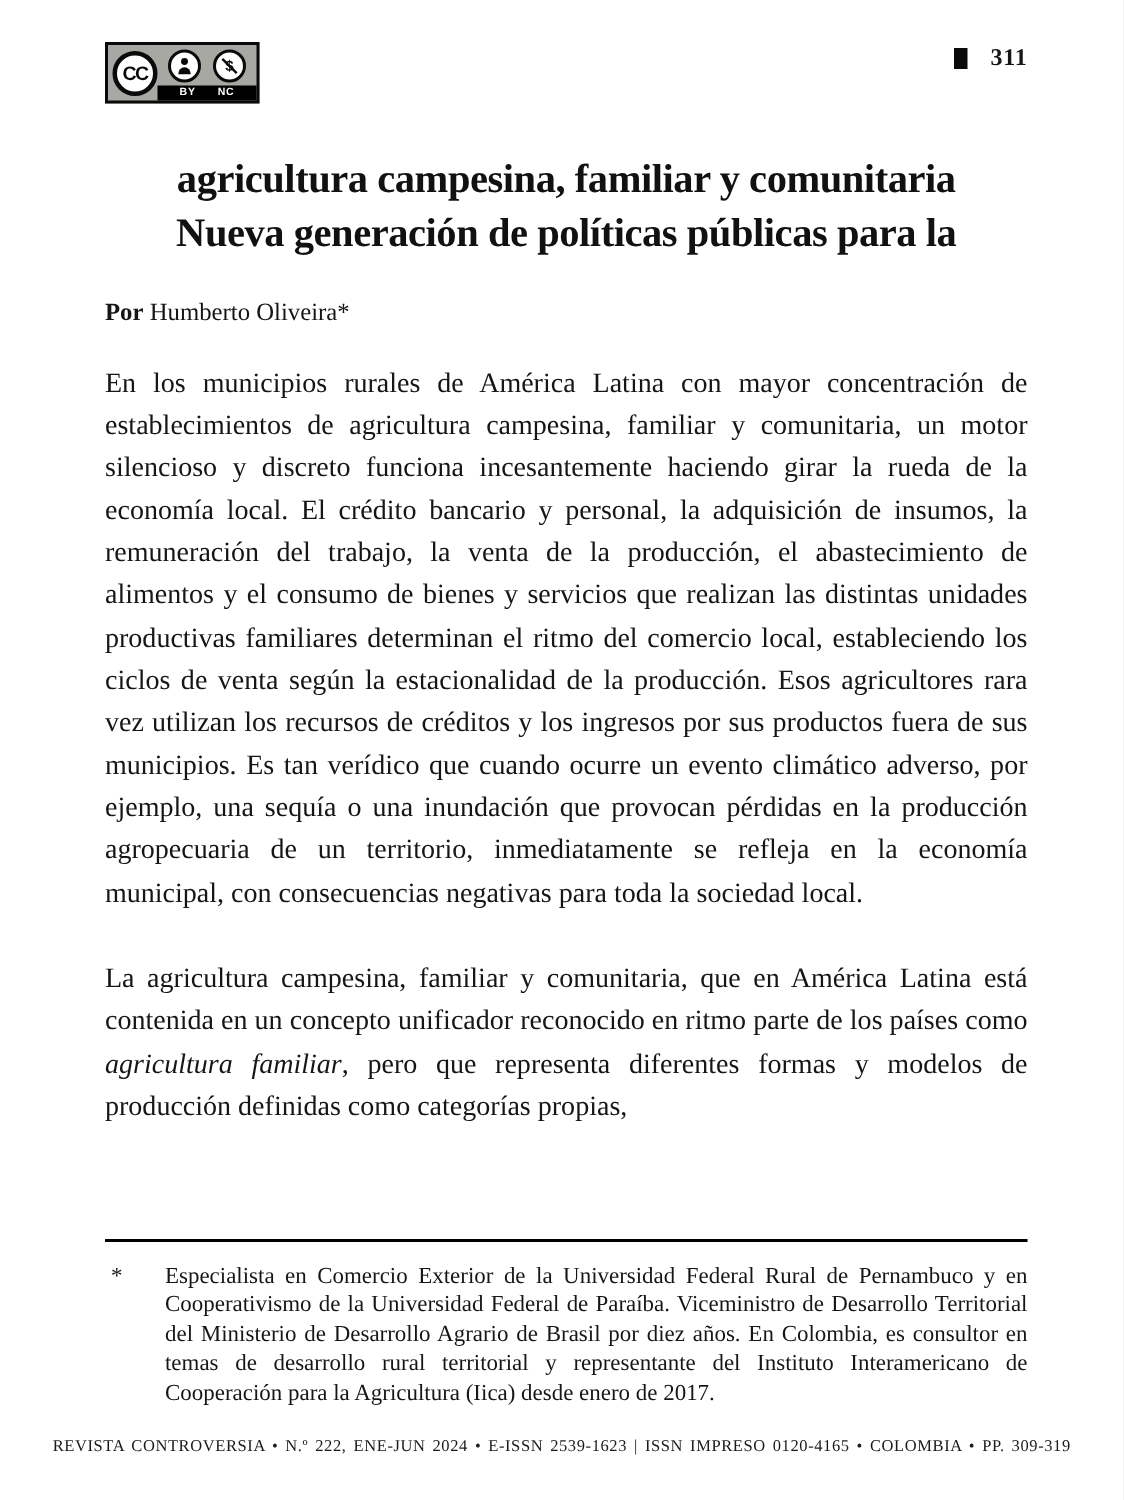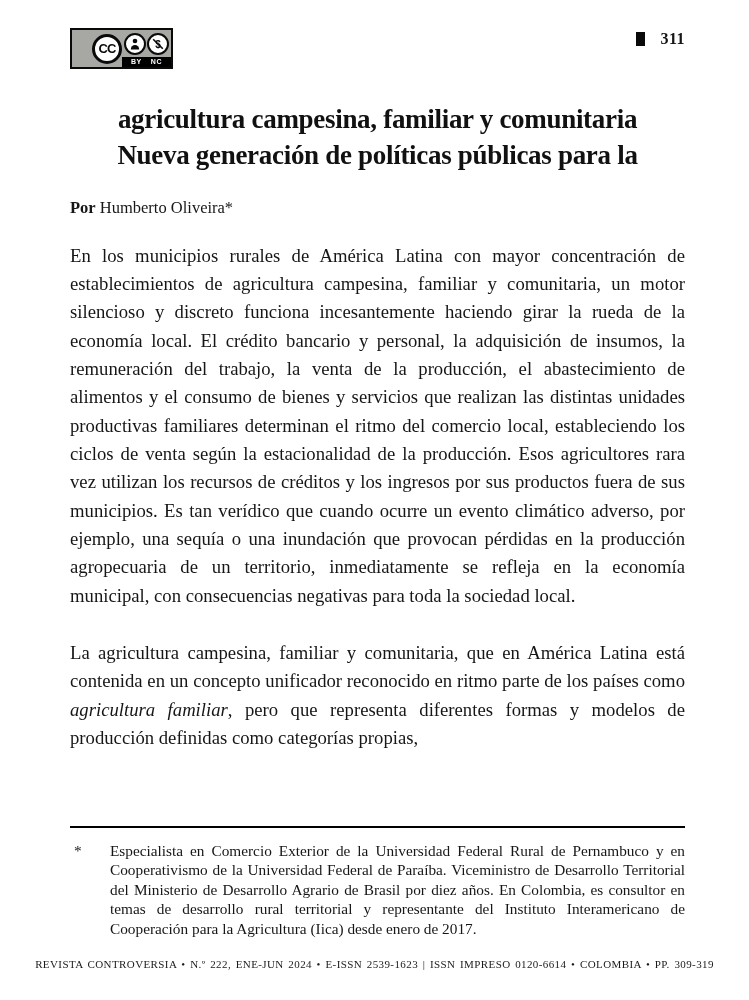--- a/index.html
+++ b/index.html
@@ -40,21 +40,21 @@
     border-radius: 50%;
     background: #ffffff;
     color: #0a0a0a;
     font-weight: bold;
     font-size: 13px;
     font-family: "Liberation Sans", sans-serif;
     display: flex;
     align-items: center;
     justify-content: center;
     align-self: center;
-    margin-left: 20px;
+    margin-left: 3px;
     letter-spacing: -1px;
   }
   .cc-right {
     flex: 1;
     display: flex;
     flex-direction: column;
     justify-content: space-between;
     padding-top: 3px;
   }
   .cc-icons {
@@ -241,14 +241,14 @@
   </div>
 
   <div class="footnote-section">
     <hr class="footnote-rule">
     <div class="footnote">
       <span class="footnote-marker">*</span>
       <span class="footnote-text">Especialista en Comercio Exterior de la Universidad Federal Rural de Pernambuco y en Cooperativismo de la Universidad Federal de Paraíba. Viceministro de Desarrollo Territorial del Ministerio de Desarrollo Agrario de Brasil por diez años. En Colombia, es consultor en temas de desarrollo rural territorial y representante del Instituto Interamericano de Cooperación para la Agricultura (Iica) desde enero de 2017.</span>
     </div>
   </div>
 
-  <div class="page-footer">REVISTA CONTROVERSIA • N.º 222, ENE-JUN 2024 • E-ISSN 2539-1623 | ISSN IMPRESO 0120-6614 • COLOMBIA • PP. 309-319</div>
+  <div class="page-footer">REVISTA CONTROVERSIA • N.º 222, ENE-JUN 2024 • E-ISSN 2539-1623 | ISSN IMPRESO 0120-4165 • COLOMBIA • PP. 309-319</div>
 </div>
 
 </body></html>

